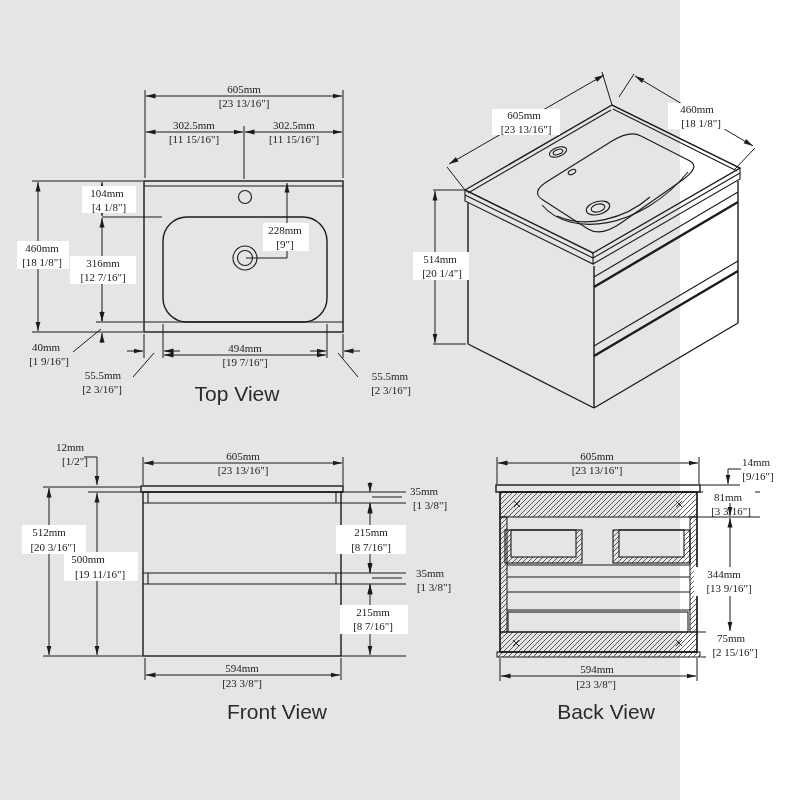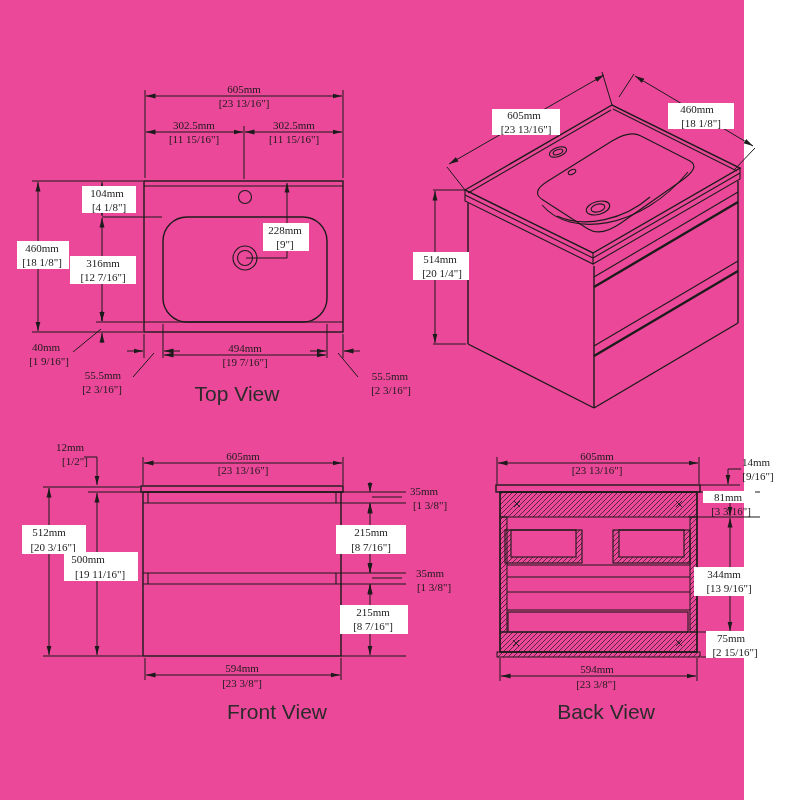--- a/index.html
+++ b/index.html
@@ -1,16 +1,16 @@
 <!DOCTYPE html>
 <html><head>
 <meta charset="utf-8">
 <style>
   html,body{margin:0;padding:0;background:#ffffff;}
-  .stage{width:744px;height:800px;position:relative;background:#ec4899;}
+  .stage{width:680px;height:800px;position:relative;background:#e5e5e5;}
   svg{display:block;}
   .ol{fill:none;stroke:#1b1b1b;stroke-width:1.4;}
   .ol2{fill:none;stroke:#1b1b1b;stroke-width:1.1;}
   .tl{fill:none;stroke:#1b1b1b;stroke-width:1;}
   .thk{fill:none;stroke:#1b1b1b;stroke-width:2.4;}
   .hatch{fill:url(#hx);stroke:#1b1b1b;stroke-width:1;}
   .hatchn{fill:url(#hx);stroke:none;}
   .wbg{fill:#ffffff;stroke:none;}
   .dim{font:11px "Liberation Serif","DejaVu Serif",serif;fill:#1b1b1b;}
   .vlabel{font:21px "Liberation Sans","DejaVu Sans",sans-serif;fill:#2b2b2b;}

